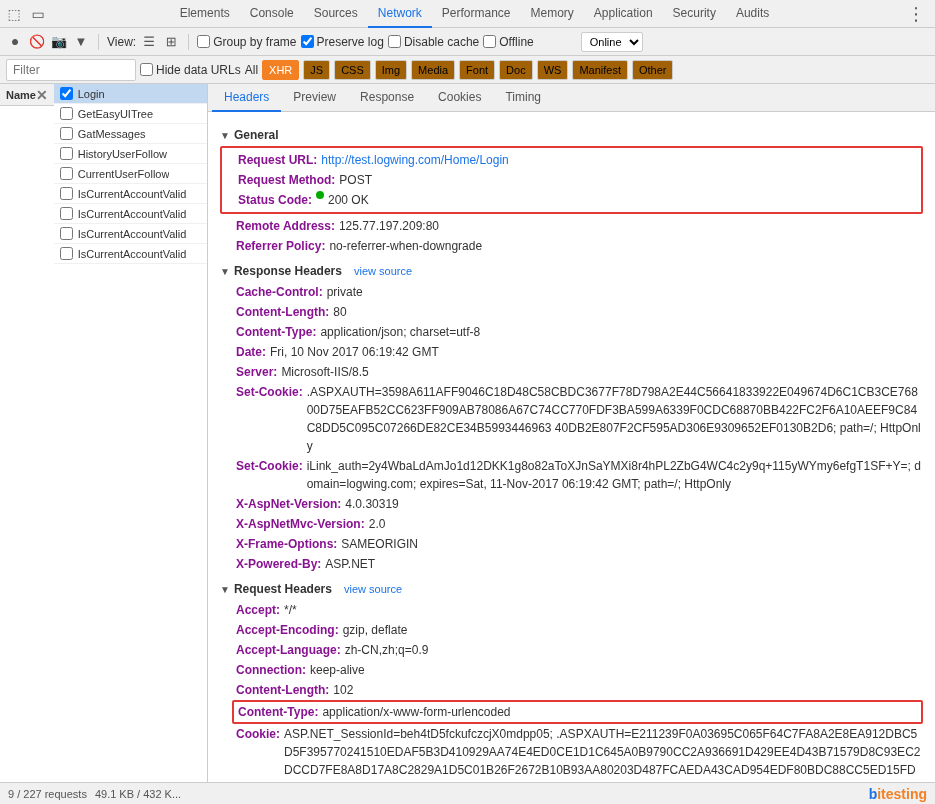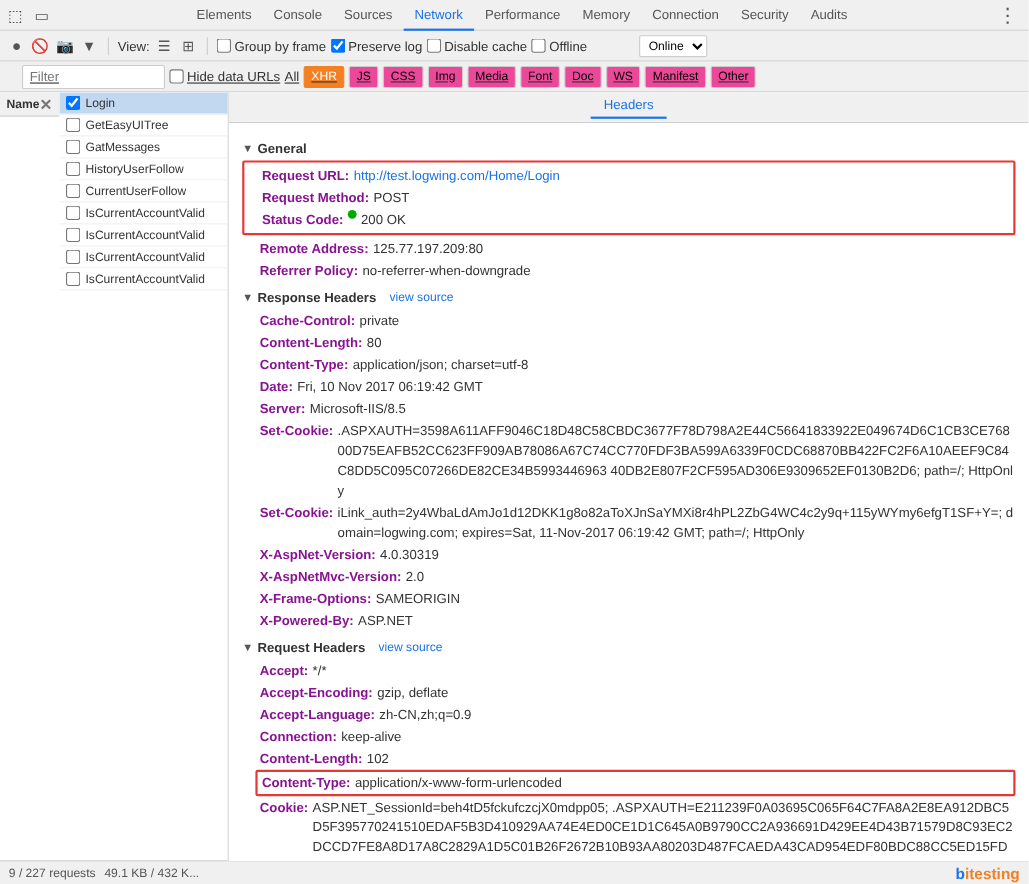--- a/index.html
+++ b/index.html
@@ -27,26 +27,26 @@
     .toolbar-icon { width: 18px; height: 18px; display: flex; align-items: center; justify-content: center; cursor: pointer; color: #555; font-size: 13px; }
     .toolbar-separator { width: 1px; height: 16px; background: #ccc; margin: 0 4px; }
     .toolbar-label { font-size: 12px; color: #333; white-space: nowrap; }
     .toolbar-checkbox { display: flex; align-items: center; gap: 3px; font-size: 12px; white-space: nowrap; }
     .toolbar-checkbox input { margin: 0; }
     .online-select { border: 1px solid #ccc; border-radius: 2px; padding: 1px 4px; font-size: 11px; background: white; height: 20px; margin-left: 43px; }
 
     
     .filter-row {
       display: flex; align-items: center; background: #f0f0f0; border-bottom: 1px solid #ccc;
-      height: 28px; padding: 0 20px; gap: 4px; text-decoration: underline;
+      height: 28px; padding: 0 6px; gap: 4px;
     }
     .filter-input { border: 1px solid #ccc; border-radius: 2px; padding: 2px 6px; font-size: 12px; width: 130px; height: 22px; }
     .filter-type-btn {
       padding: 1px 6px; font-size: 11px; border: 1px solid #ccc; border-radius: 2px; cursor: pointer;
-      background: #ec4899; height: 20px; display: flex; align-items: center;
+      background: #a16207; height: 20px; display: flex; align-items: center;
     }
     .filter-type-btn.xhr { background: #f48024; color: white; border-color: #f48024; }
 
     
     .main-area { display: flex; height: calc(804px - 28px - 28px - 28px - 22px); }
 
     
     .left-panel { width: 208px; min-width: 208px; border-right: 1px solid #ccc; display: flex; flex-direction: row; background: white; }
     .list-header {
       display: flex; align-items: center; background: #f0f0f0; border-bottom: 1px solid #ccc;
@@ -59,21 +59,21 @@
       font-size: 11px; color: #333; border-bottom: 1px solid #f0f0f0;
     }
     .list-item.selected { background: #c2d7f0; }
     .list-item input[type="checkbox"] { margin-right: 5px; }
     .list-item-name { overflow: hidden; text-overflow: ellipsis; white-space: nowrap; }
 
     
     .right-panel { flex: 1; display: flex; flex-direction: column; background: white; overflow: hidden; }
     .detail-tabs {
       display: flex; align-items: center; background: #f0f0f0; border-bottom: 1px solid #ccc;
-      height: 28px; padding: 0 4px; gap: 0; flex-direction: column;
+      height: 28px; padding: 0 4px; gap: 0;
     }
     .detail-tab {
       padding: 4px 12px; cursor: pointer; font-size: 12px; color: #555;
       border-bottom: 2px solid transparent; height: 28px; display: flex; align-items: center;
     }
     .detail-tab.active { color: #1a73e8; border-bottom: 2px solid #1a73e8; }
 
     
     .detail-content { flex: 1; overflow-y: auto; padding: 8px 12px; font-size: 12px; background: white; }
 
@@ -116,21 +116,21 @@
   <div class="devtools-tab-icons">
     <div class="icon-btn">⬚</div>
     <div class="icon-btn">▭</div>
   </div>
   <div class="devtools-tab">Elements</div>
   <div class="devtools-tab">Console</div>
   <div class="devtools-tab">Sources</div>
   <div class="devtools-tab active">Network</div>
   <div class="devtools-tab">Performance</div>
   <div class="devtools-tab">Memory</div>
-  <div class="devtools-tab">Connection</div>
+  <div class="devtools-tab">Application</div>
   <div class="devtools-tab">Security</div>
   <div class="devtools-tab">Audits</div>
   <div class="tab-more">⋮</div>
 </div>
 
 <div class="toolbar">
   <div class="toolbar-icon">⏺</div>
   <div class="toolbar-icon">🚫</div>
   <div class="toolbar-icon">📷</div>
   <div class="toolbar-icon">▼</div>

